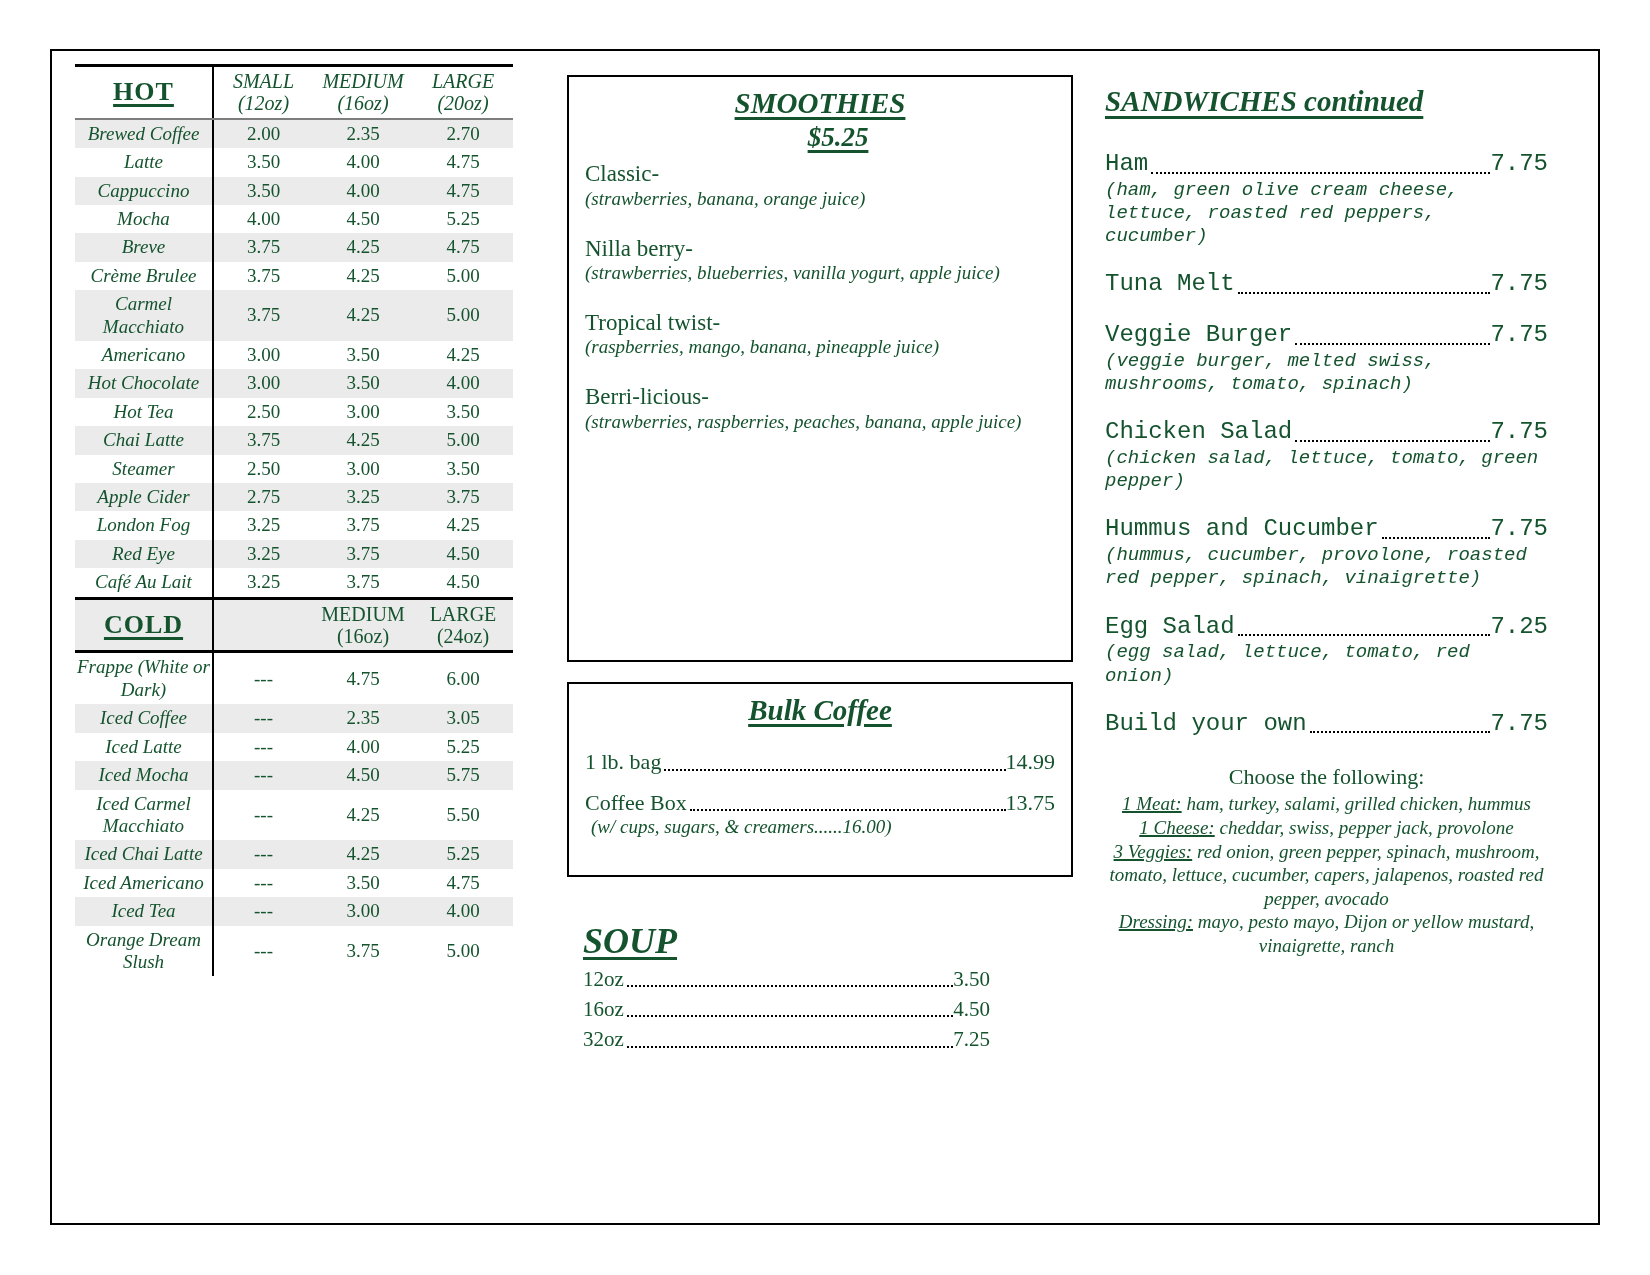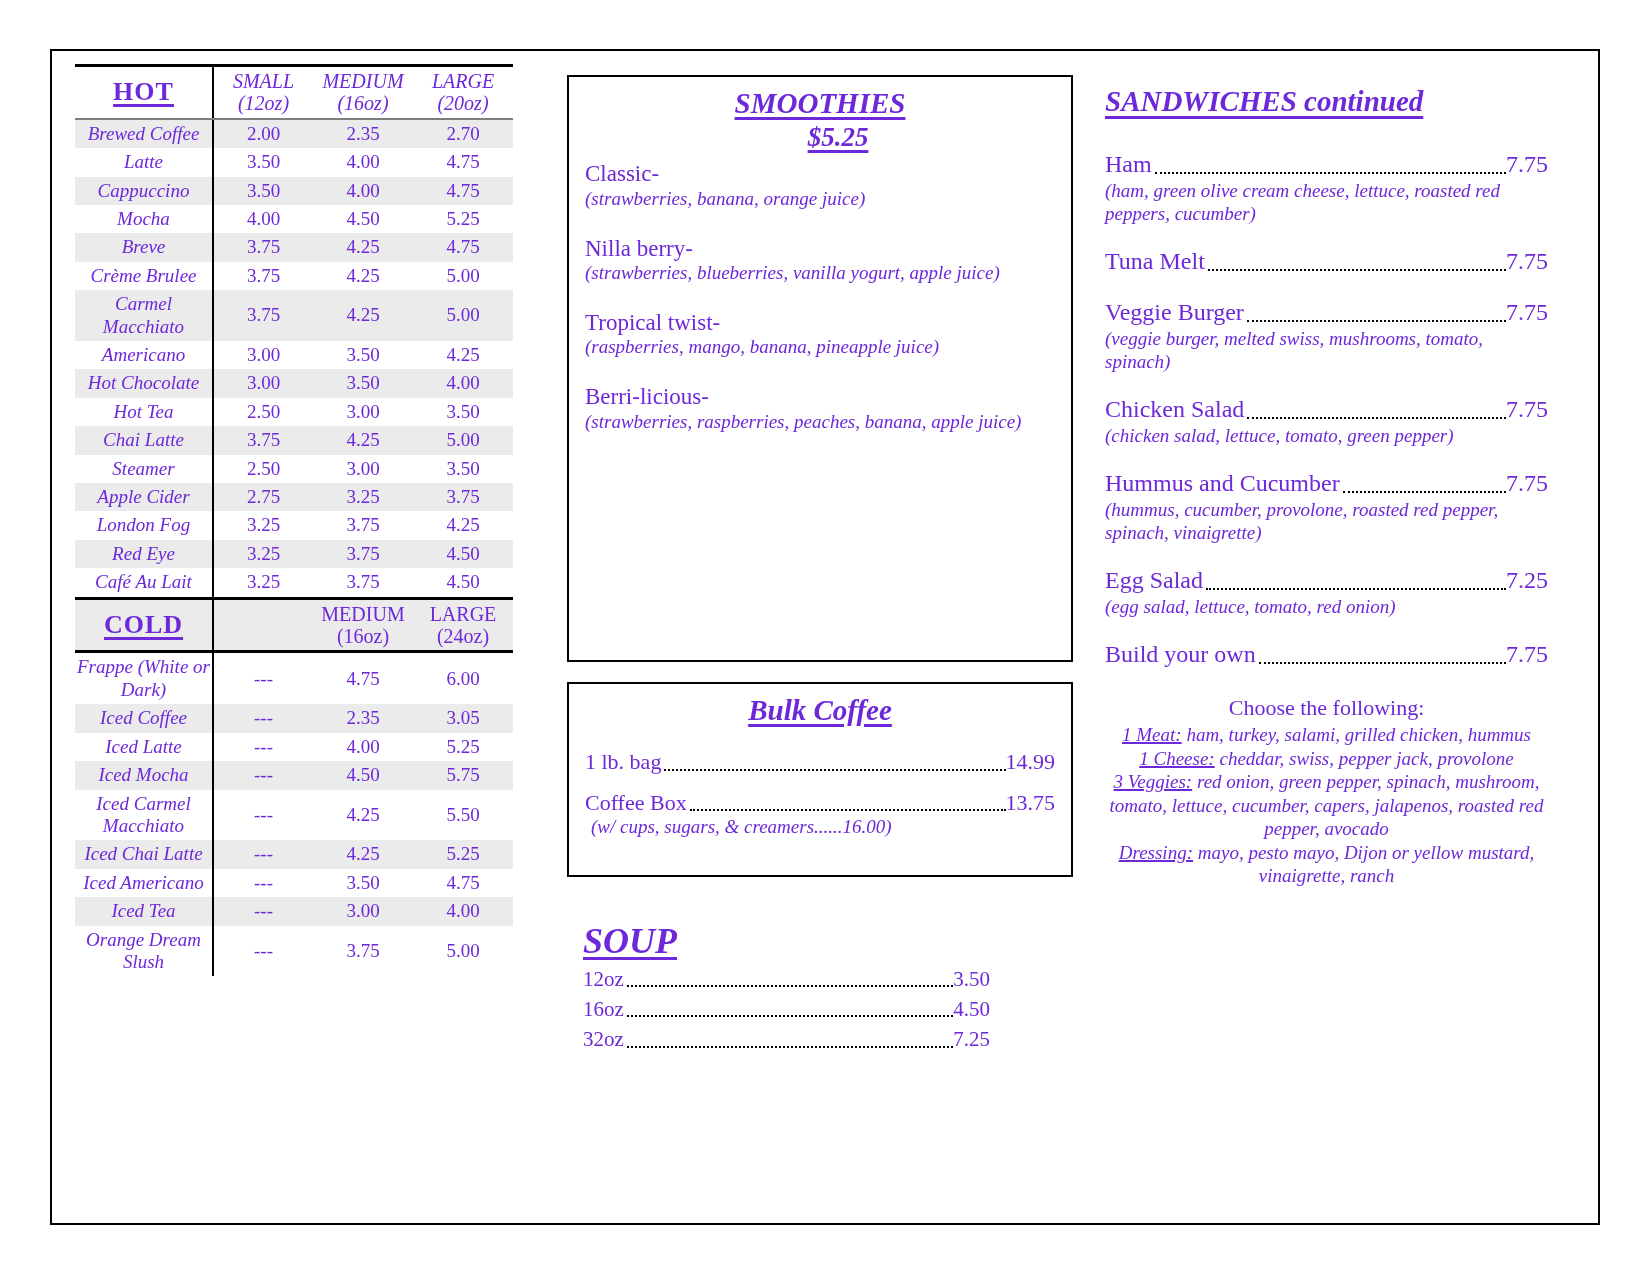--- a/index.html
+++ b/index.html
@@ -1,17 +1,17 @@
 <!DOCTYPE html>
 <html><head>
 <meta charset="utf-8">
 <style>
   html,body{margin:0;padding:0;background:#fff;}
   .page{position:relative;width:1650px;height:1275px;background:#ffffff;
-        font-family:"Liberation Serif","DejaVu Serif",serif;color:#6d28d9;overflow:hidden;}
+        font-family:"Liberation Serif","DejaVu Serif",serif;color:#14532d;overflow:hidden;}
   .page-border{position:absolute;left:50px;top:49px;width:1546px;height:1172px;
         border:2.5px solid #000;}
 
   
   table.drinks{position:absolute;left:75px;top:64px;width:438px;border-collapse:collapse;
         font-size:19px;line-height:1.18;table-layout:fixed;}
   table.drinks td{padding:3px 2px;vertical-align:middle;text-align:center;}
   td.namecol{width:133px;border-right:2px solid #000;}
   tr.shaded td{background:#ebebeb;}
   tr.hot-head td{border-top:3px solid #000;border-bottom:2px solid #7d7d7d;}
@@ -47,21 +47,21 @@
   .soup{position:absolute;left:583px;top:920px;width:407px;}
   .soup-title{font-weight:bold;font-style:italic;font-size:36px;
         text-decoration:underline;text-decoration-thickness:2.5px;text-underline-offset:4px;}
   .soup .price-line{font-size:21px;margin-top:5px;}
 
   
   .sandwiches{position:absolute;left:1105px;top:85px;width:443px;}
   .sand-title{font-weight:bold;font-style:italic;font-size:29px;
         text-decoration:underline;text-decoration-thickness:2.5px;text-underline-offset:5px;}
   .sand-items{margin-top:32px;}
-  .sand-item{margin-bottom:22px;}
+  .sand-item{margin-bottom:22px;font-family:Liberation Mono, monospace;}
   .sand-item .price-line{font-size:24px;}
   .sand-item .item-desc{font-size:19px;line-height:1.22;}
   .build{margin-top:26px;text-align:center;}
   .build-head{font-size:22px;margin-bottom:2px;}
   .build-line{font-style:italic;font-size:19px;line-height:1.24;}
   .build-label{text-decoration:underline;text-decoration-thickness:1.5px;}
 </style>
 </head>
 <body>
 

